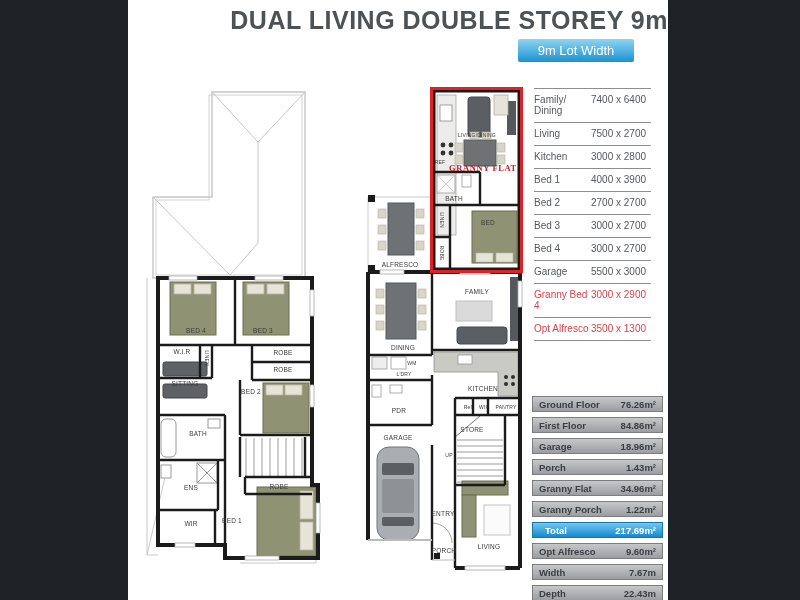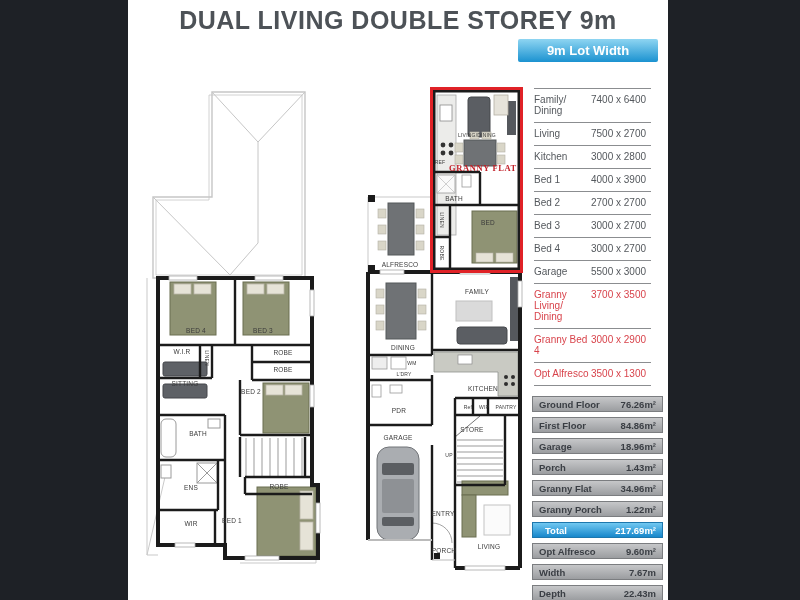--- a/index.html
+++ b/index.html
@@ -1,22 +1,22 @@
 <!DOCTYPE html>
 <html><head>
 <meta charset="utf-8">
 <style>
   html,body{margin:0;padding:0;background:#101216;}
   #canvas{position:relative;width:800px;height:600px;overflow:hidden;background:#1e2126;
           font-family:"Liberation Sans",sans-serif;}
   .panel{position:absolute;left:128px;top:0;width:540px;height:600px;background:#ffffff;}
-  .title{position:absolute;left:128px;top:6px;width:540px;text-align:center;
+  .title{position:absolute;left:128px;top:6px;width:540px;text-align:right;
          font-size:25px;font-weight:bold;color:#4d5257;letter-spacing:.5px;}
-  .badge{position:absolute;left:518px;top:39px;width:140px;height:23px;border-radius:2px;
-         background:linear-gradient(#8ed5f2,#1b92d0);color:#ffffff;font-weight:bold;
+  .badge{position:absolute;left:518px;top:39px;width:116px;height:23px;border-radius:2px;
+         background:linear-gradient(#8ed5f2,#1b92d0);color:#ffffff;font-weight:normal;
          font-size:13px;display:flex;align-items:center;justify-content:center;}
   
   .dims{position:absolute;left:534px;top:88px;width:117px;}
   .dim-row{display:flex;border-top:1px solid #8b8d90;padding:5px 0 6px 0;
            font-size:10px;line-height:11px;color:#54585d;}
   .dim-row:last-child{border-bottom:1px solid #8b8d90;}
   .dim-name{width:57px;flex:0 0 57px;}
   .dim-val{flex:1;}
   .dim-row.red{color:#d8434b;}
   
@@ -312,24 +312,20 @@
       </div>
     <div class="dim-row">
         <span class="dim-name">Bed 4</span>
         <span class="dim-val">3000 x 2700</span>
       </div>
     <div class="dim-row">
         <span class="dim-name">Garage</span>
         <span class="dim-val">5500 x 3000</span>
       </div>
     <div class="dim-row red">
-        <span class="dim-name">Granny Living/ Dining</span>
-        <span class="dim-val">3700 x 3500</span>
-      </div>
-    <div class="dim-row red">
         <span class="dim-name">Granny Bed 4</span>
         <span class="dim-val">3000 x 2900</span>
       </div>
     <div class="dim-row red">
         <span class="dim-name">Opt Alfresco</span>
         <span class="dim-val">3500 x 1300</span>
       </div>
   </div>
 
   <div class="areas">

